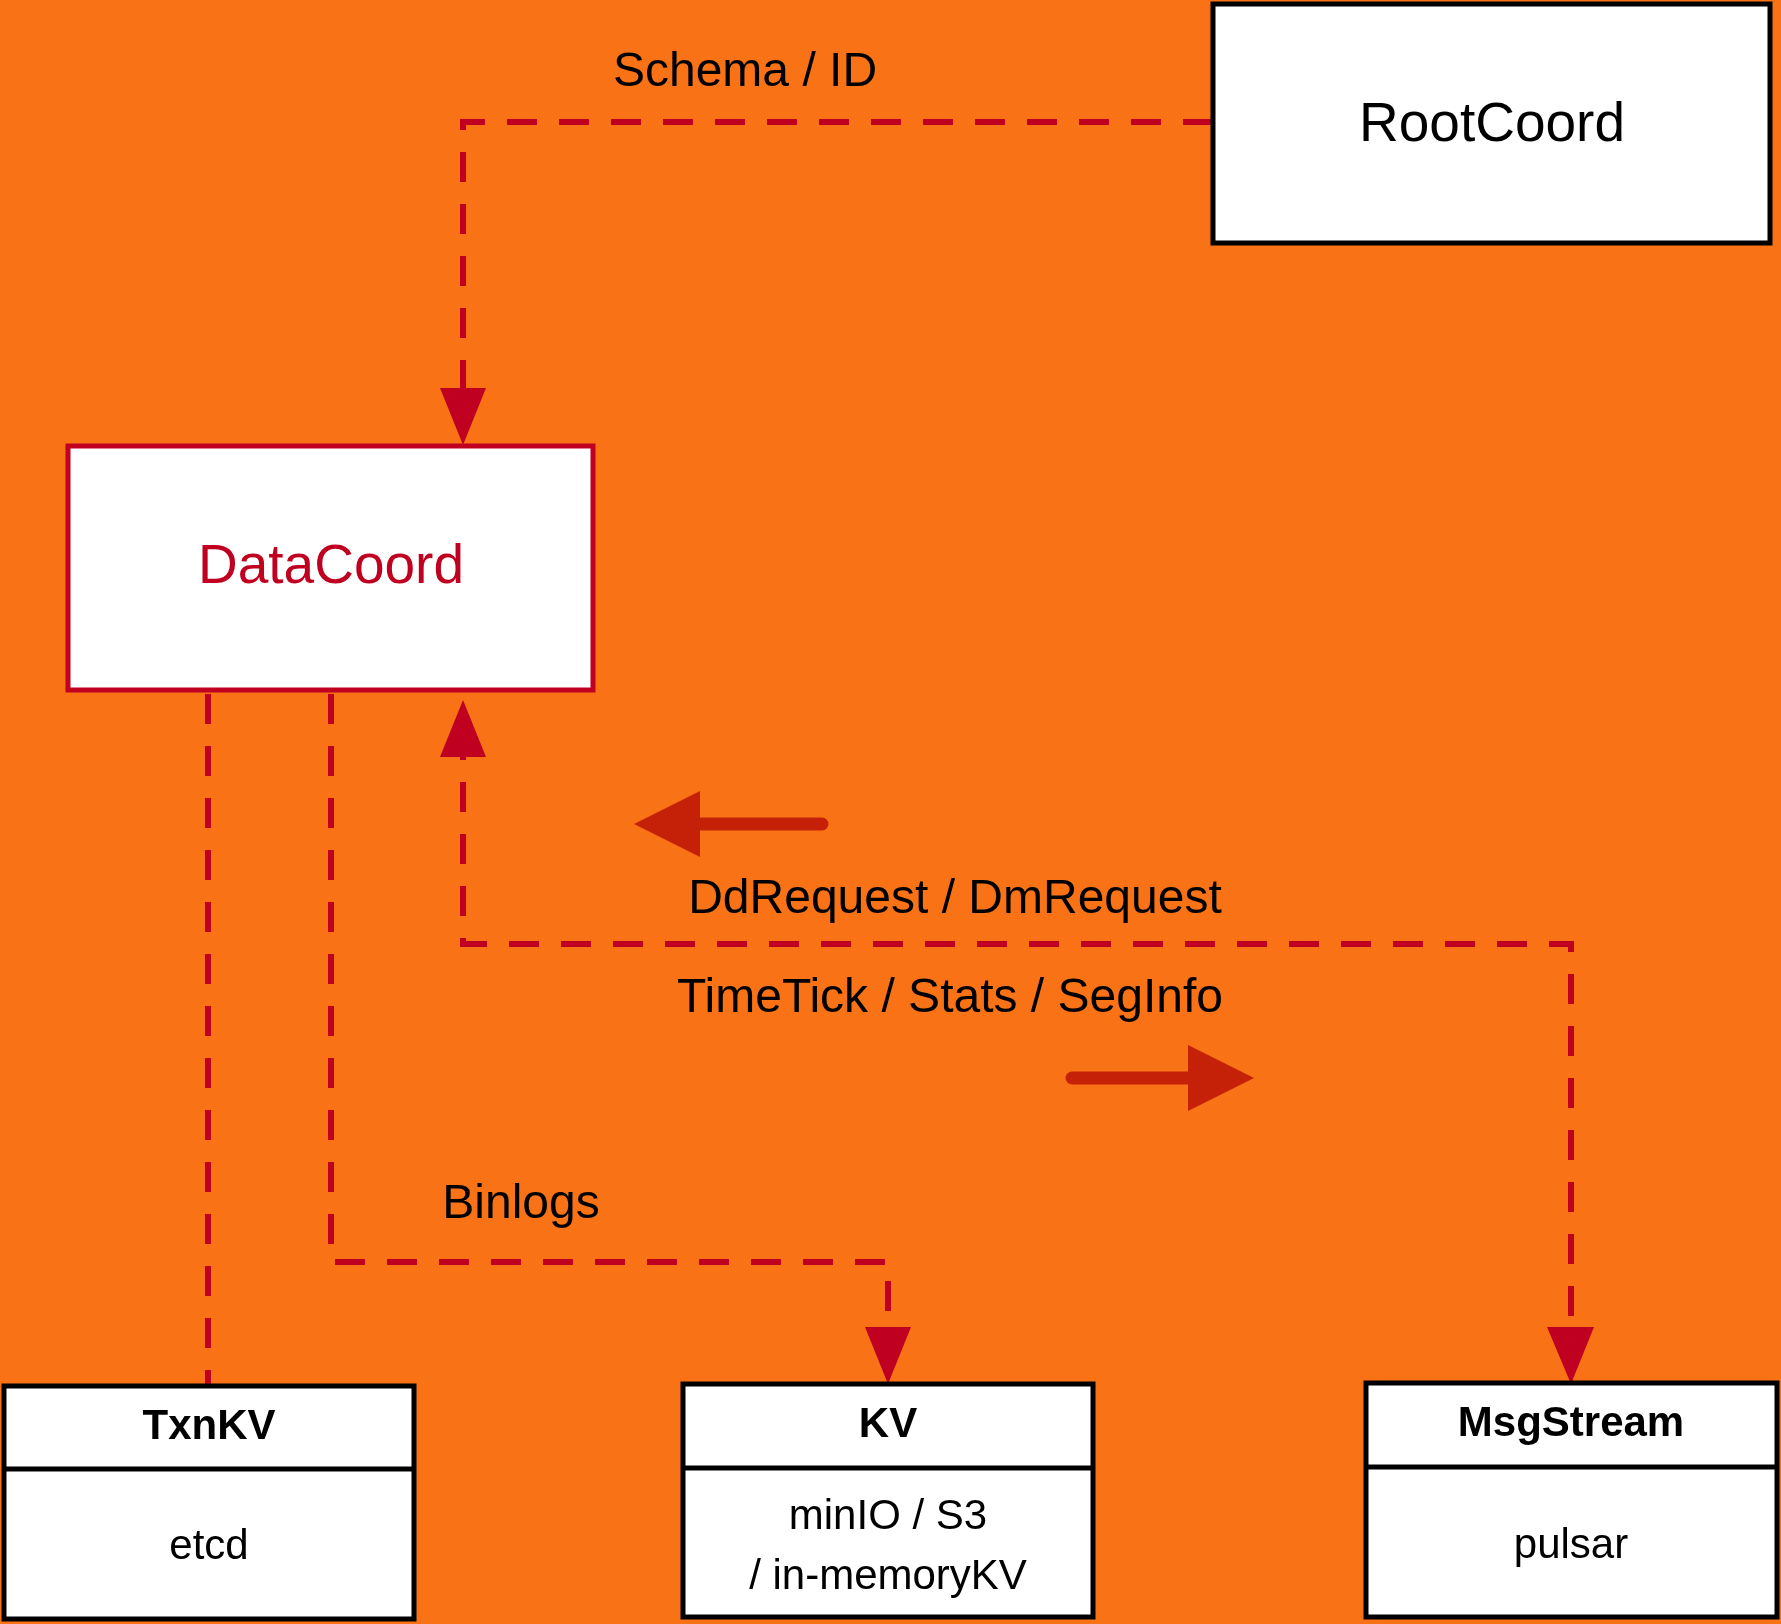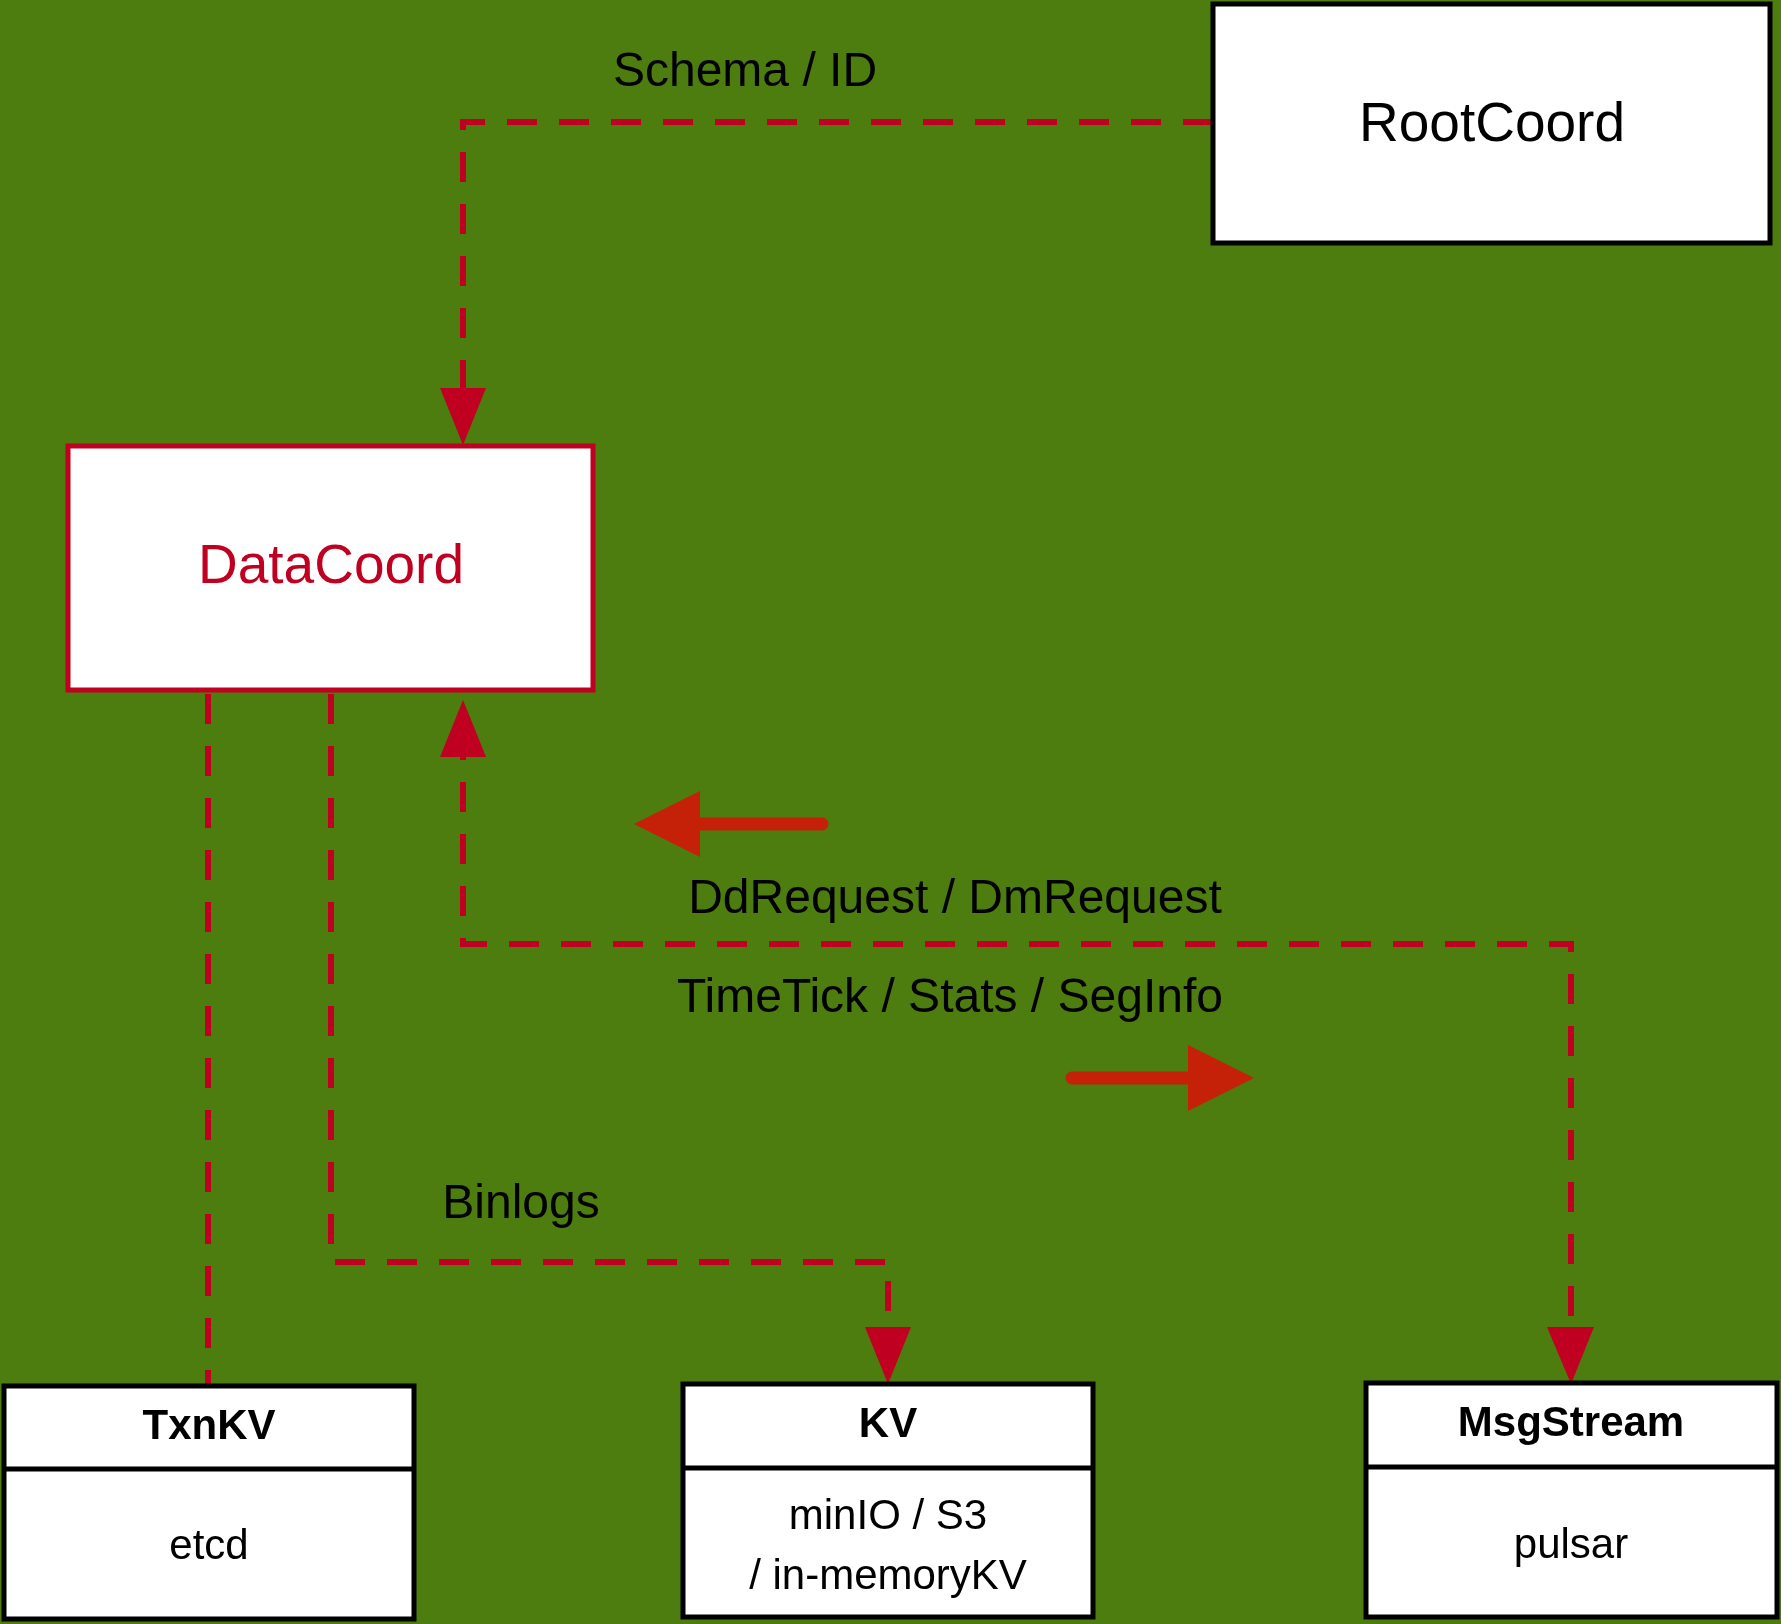--- a/index.html
+++ b/index.html
@@ -4,21 +4,21 @@
 <style>
   html, body {
     margin: 0;
     padding: 0;
     background: #ffffff;
   }
   #diagram-root {
     position: relative;
     width: 1781px;
     height: 1624px;
-    background: #4d7c0f;
+    background: #f97316;
     font-family: "Liberation Sans", sans-serif;
     overflow: hidden;
   }
   svg.canvas {
     position: absolute;
     top: 0;
     left: 0;
     width: 1781px;
     height: 1624px;
   }

